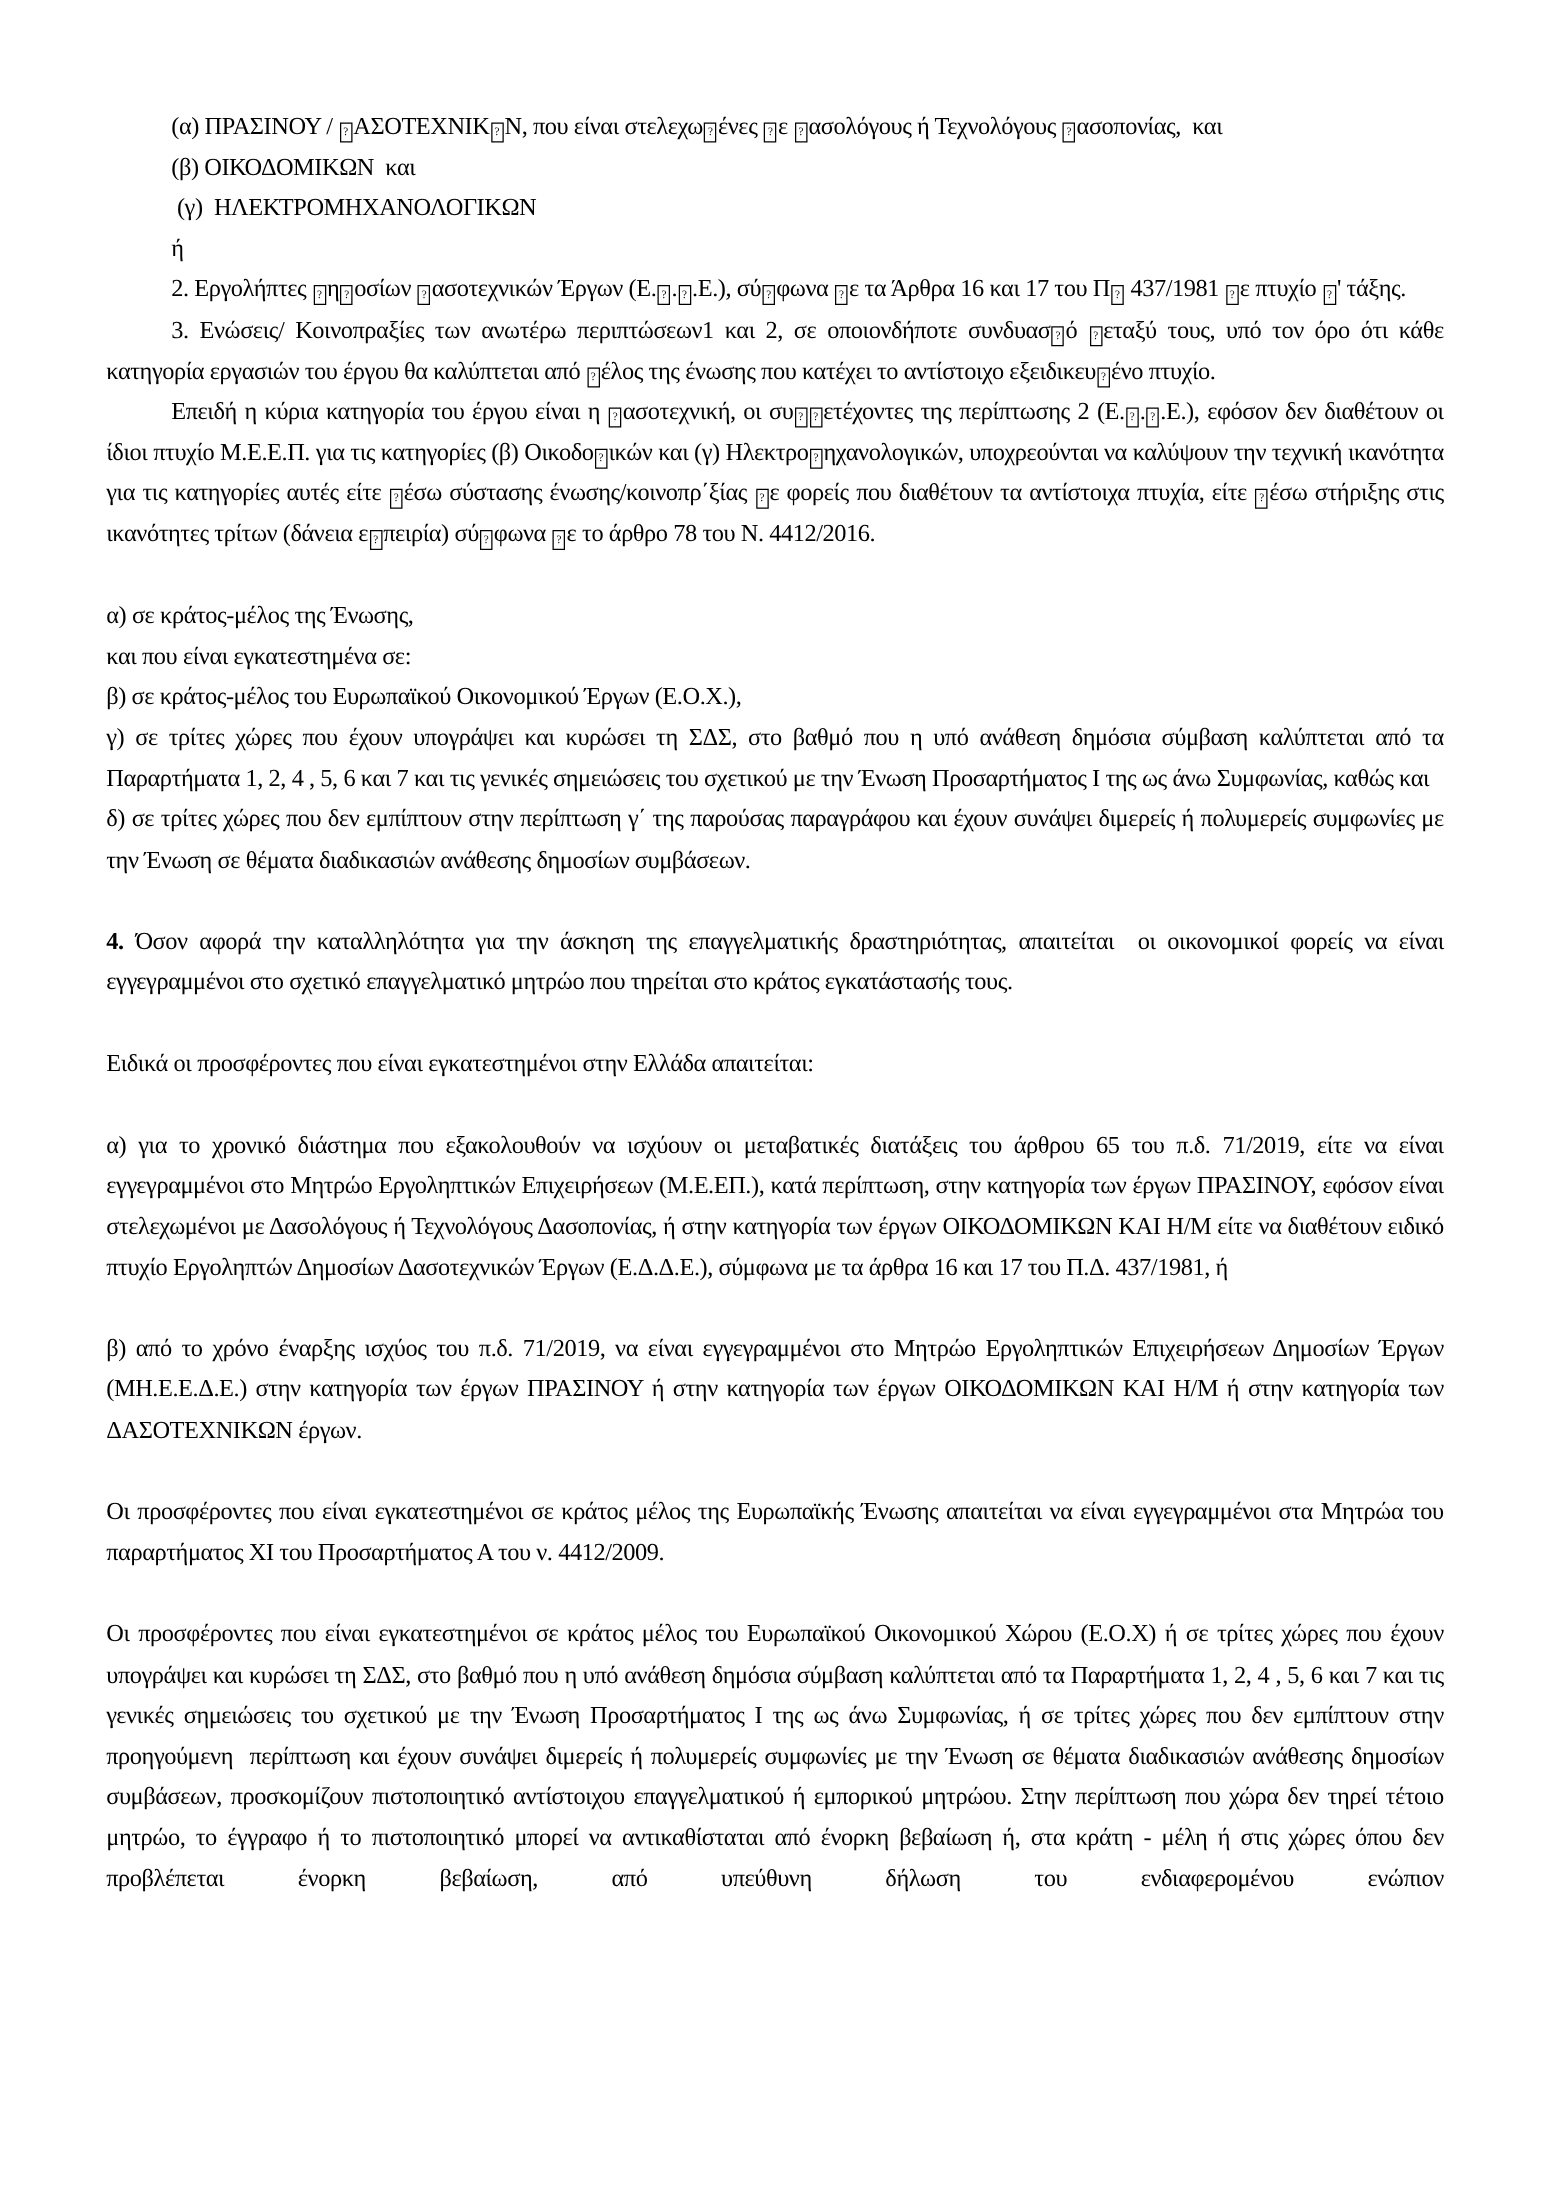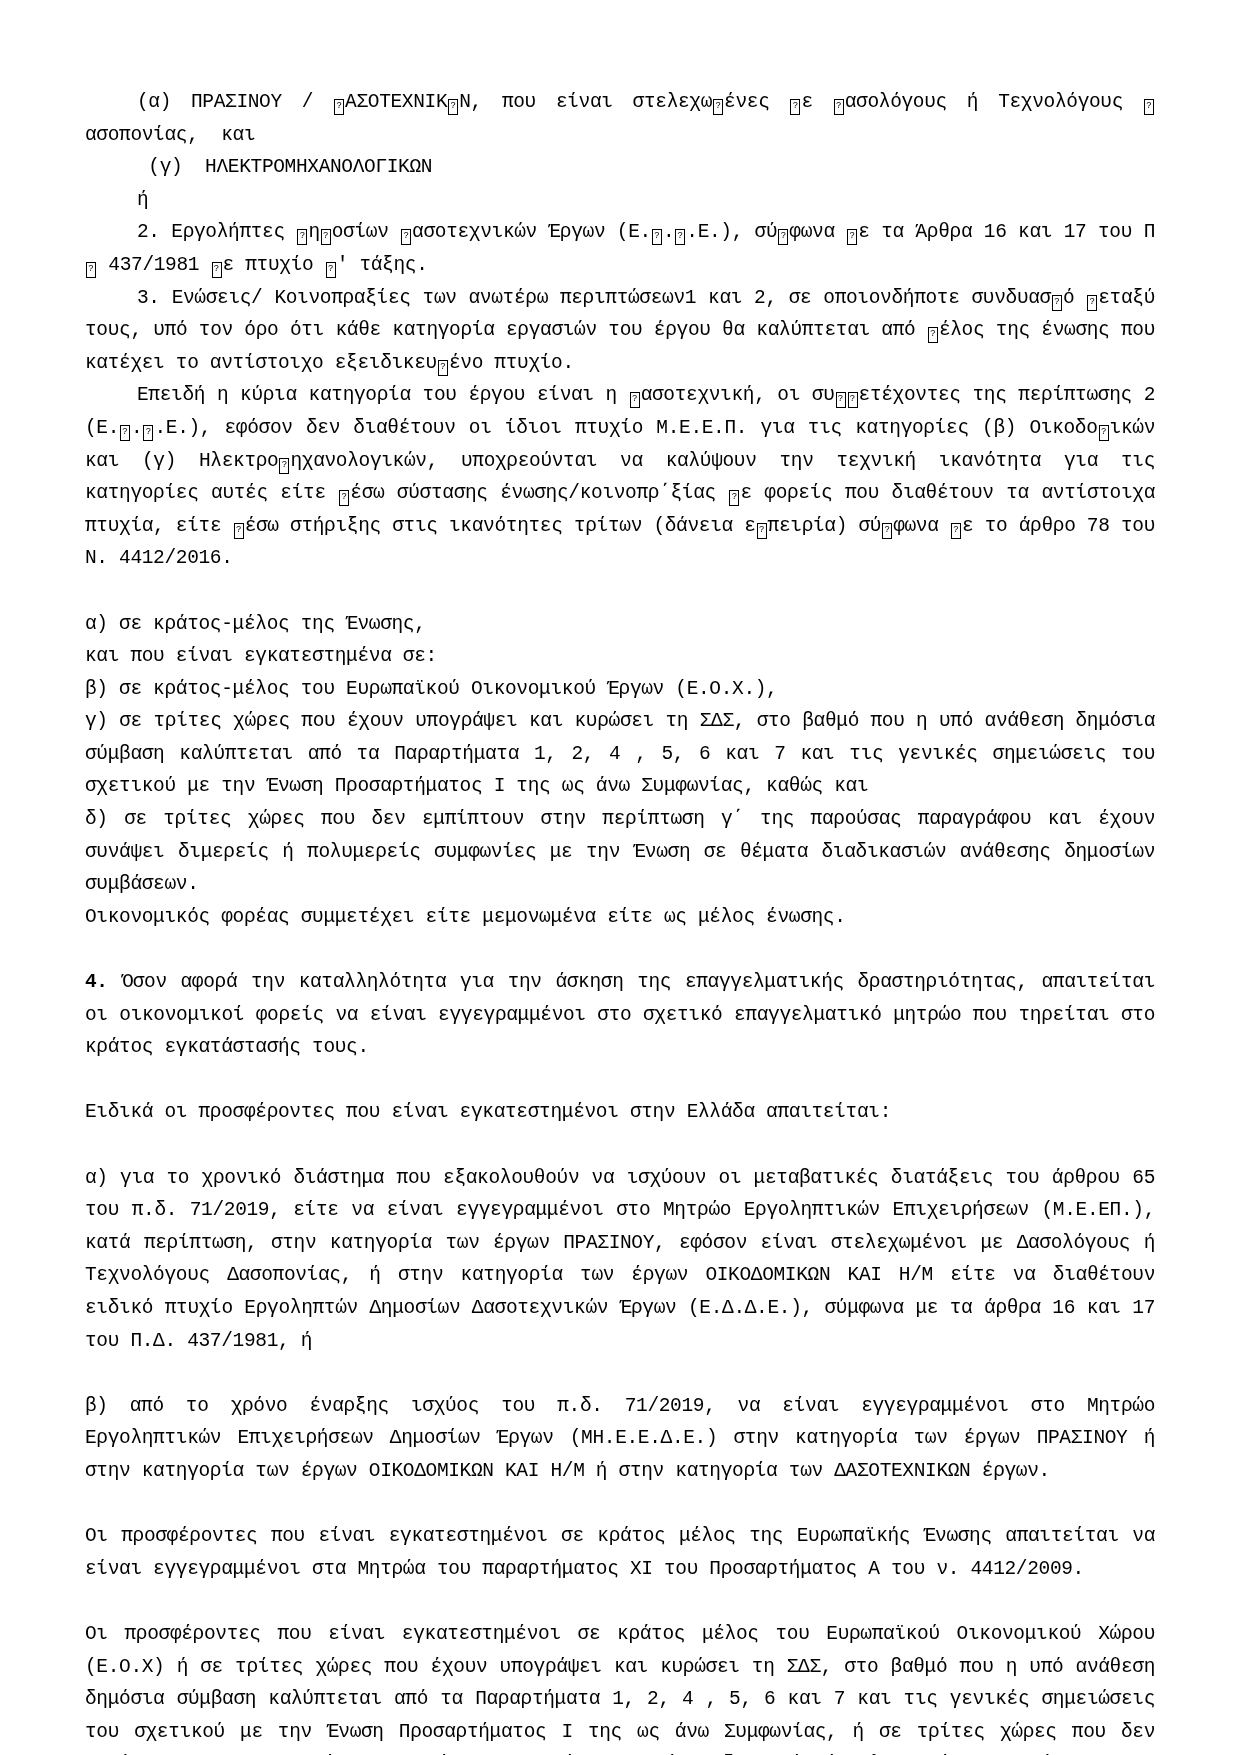--- a/index.html
+++ b/index.html
@@ -3,21 +3,21 @@
 <meta charset="utf-8">
 <style>
   html, body { margin: 0; padding: 0; background: #e8e8e8; }
   .page {
     width: 1241px;
     height: 1755px;
     background: #ffffff;
     box-sizing: border-box;
     padding: 86px 86px 30px 85px;
     overflow: hidden;
-    font-family: Liberation Mono, monospace;
+    font-family: Liberation Serif, serif;
     color: #000;
   }
   p.para {
     margin: 0;
     font-size: 19.5px;
     line-height: 32.6px;
     letter-spacing: -0.35px;
     text-align: justify;
     white-space: pre-wrap;
     color: #000;
@@ -41,32 +41,32 @@
     letter-spacing: 0;
     text-indent: 0;
   }
 </style>
 </head>
 <body>
 
 <div class="page">
   <div>
       <p class="para indent"><span>(α) ΠΡΑΣΙΝΟΥ / <span class="tofu">?</span>ΑΣΟΤΕΧΝΙΚ<span class="tofu">?</span>Ν, που είναι στελεχω<span class="tofu">?</span>ένες <span class="tofu">?</span>ε <span class="tofu">?</span>ασολόγους ή Τεχνολόγους <span class="tofu">?</span>ασοπονίας,  και</span></p>
+      <p class="para indent"><span>(β) ΟΙΚΟΔΟΜΙΚΩΝ  και</span></p>
       <p class="para indent"><span> (γ)  ΗΛΕΚΤΡΟΜΗΧΑΝΟΛΟΓΙΚΩΝ</span></p>
       <p class="para indent"><span>ή</span></p>
       <p class="para indent"><span>2. Εργολήπτες <span class="tofu">?</span>η<span class="tofu">?</span>οσίων <span class="tofu">?</span>ασοτεχνικών Έργων (Ε.<span class="tofu">?</span>.<span class="tofu">?</span>.Ε.), σύ<span class="tofu">?</span>φωνα <span class="tofu">?</span>ε τα Άρθρα 16 και 17 του Π<span class="tofu">?</span> 437/1981 <span class="tofu">?</span>ε πτυχίο <span class="tofu">?</span>' τάξης.</span></p>
       <p class="para indent"><span>3. Ενώσεις/ Κοινοπραξίες των ανωτέρω περιπτώσεων1 και 2, σε οποιονδήποτε συνδυασ<span class="tofu">?</span>ό <span class="tofu">?</span>εταξύ τους, υπό τον όρο ότι κάθε κατηγορία εργασιών του έργου θα καλύπτεται από <span class="tofu">?</span>έλος της ένωσης που κατέχει το αντίστοιχο εξειδικευ<span class="tofu">?</span>ένο πτυχίο.</span></p>
       <p class="para indent"><span>Επειδή η κύρια κατηγορία του έργου είναι η <span class="tofu">?</span>ασοτεχνική, οι συ<span class="tofu">?</span><span class="tofu">?</span>ετέχοντες της περίπτωσης 2 (Ε.<span class="tofu">?</span>.<span class="tofu">?</span>.Ε.), εφόσον δεν διαθέτουν οι ίδιοι πτυχίο Μ.Ε.Ε.Π. για τις κατηγορίες (β) Οικοδο<span class="tofu">?</span>ικών και (γ) Ηλεκτρο<span class="tofu">?</span>ηχανολογικών, υποχρεούνται να καλύψουν την τεχνική ικανότητα για τις κατηγορίες αυτές είτε <span class="tofu">?</span>έσω σύστασης ένωσης/κοινοπρ΄ξίας <span class="tofu">?</span>ε φορείς που διαθέτουν τα αντίστοιχα πτυχία, είτε <span class="tofu">?</span>έσω στήριξης στις ικανότητες τρίτων (δάνεια ε<span class="tofu">?</span>πειρία) σύ<span class="tofu">?</span>φωνα <span class="tofu">?</span>ε το άρθρο 78 του Ν. 4412/2016.</span></p>
       <p class="para blank"></p>
       <p class="para"><span>α) σε κράτος-μέλος της Ένωσης,</span></p>
       <p class="para"><span>και που είναι εγκατεστημένα σε:</span></p>
       <p class="para"><span>β) σε κράτος-μέλος του Ευρωπαϊκού Οικονομικού Έργων (Ε.Ο.Χ.),</span></p>
       <p class="para"><span>γ) σε τρίτες χώρες που έχουν υπογράψει και κυρώσει τη ΣΔΣ, στο βαθμό που η υπό ανάθεση δημόσια σύμβαση καλύπτεται από τα Παραρτήματα 1, 2, 4 , 5, 6 και 7 και τις γενικές σημειώσεις του σχετικού με την Ένωση Προσαρτήματος Ι της ως άνω Συμφωνίας, καθώς και</span></p>
       <p class="para"><span>δ) σε τρίτες χώρες που δεν εμπίπτουν στην περίπτωση γ΄ της παρούσας παραγράφου και έχουν συνάψει διμερείς ή πολυμερείς συμφωνίες με την Ένωση σε θέματα διαδικασιών ανάθεσης δημοσίων συμβάσεων.</span></p>
-      <p class="para"><span>Οικονομικός φορέας συμμετέχει είτε μεμονωμένα είτε ως μέλος ένωσης.</span></p>
       <p class="para blank"></p>
       <p class="para"><span class="b">4.</span><span> Όσον αφορά την καταλληλότητα για την άσκηση της επαγγελματικής δραστηριότητας, απαιτείται  οι οικονομικοί φορείς να είναι εγγεγραμμένοι στο σχετικό επαγγελματικό μητρώο που τηρείται στο κράτος εγκατάστασής τους.</span></p>
       <p class="para blank"></p>
       <p class="para"><span>Ειδικά οι προσφέροντες που είναι εγκατεστημένοι στην Ελλάδα απαιτείται:</span></p>
       <p class="para blank"></p>
       <p class="para"><span>α) για το χρονικό διάστημα που εξακολουθούν να ισχύουν οι μεταβατικές διατάξεις του άρθρου 65 του π.δ. 71/2019, είτε να είναι εγγεγραμμένοι στο Μητρώο Εργοληπτικών Επιχειρήσεων (Μ.Ε.ΕΠ.), κατά περίπτωση, στην κατηγορία των έργων ΠΡΑΣΙΝΟΥ, εφόσον είναι στελεχωμένοι με Δασολόγους ή Τεχνολόγους Δασοπονίας, ή στην κατηγορία των έργων ΟΙΚΟΔΟΜΙΚΩΝ ΚΑΙ Η/Μ είτε να διαθέτουν ειδικό πτυχίο Εργοληπτών Δημοσίων Δασοτεχνικών Έργων (Ε.Δ.Δ.Ε.), σύμφωνα με τα άρθρα 16 και 17 του Π.Δ. 437/1981, ή</span></p>
       <p class="para blank"></p>
       <p class="para"><span>β) από το χρόνο έναρξης ισχύος του π.δ. 71/2019, να είναι εγγεγραμμένοι στο Μητρώο Εργοληπτικών Επιχειρήσεων Δημοσίων Έργων (ΜΗ.Ε.Ε.Δ.Ε.) στην κατηγορία των έργων ΠΡΑΣΙΝΟΥ ή στην κατηγορία των έργων ΟΙΚΟΔΟΜΙΚΩΝ ΚΑΙ Η/Μ ή στην κατηγορία των ΔΑΣΟΤΕΧΝΙΚΩΝ έργων.</span></p>
       <p class="para blank"></p>
       <p class="para"><span>Οι προσφέροντες που είναι εγκατεστημένοι σε κράτος μέλος της Ευρωπαϊκής Ένωσης απαιτείται να είναι εγγεγραμμένοι στα Μητρώα του παραρτήματος ΧΙ του Προσαρτήματος Α του ν. 4412/2009.</span></p>

